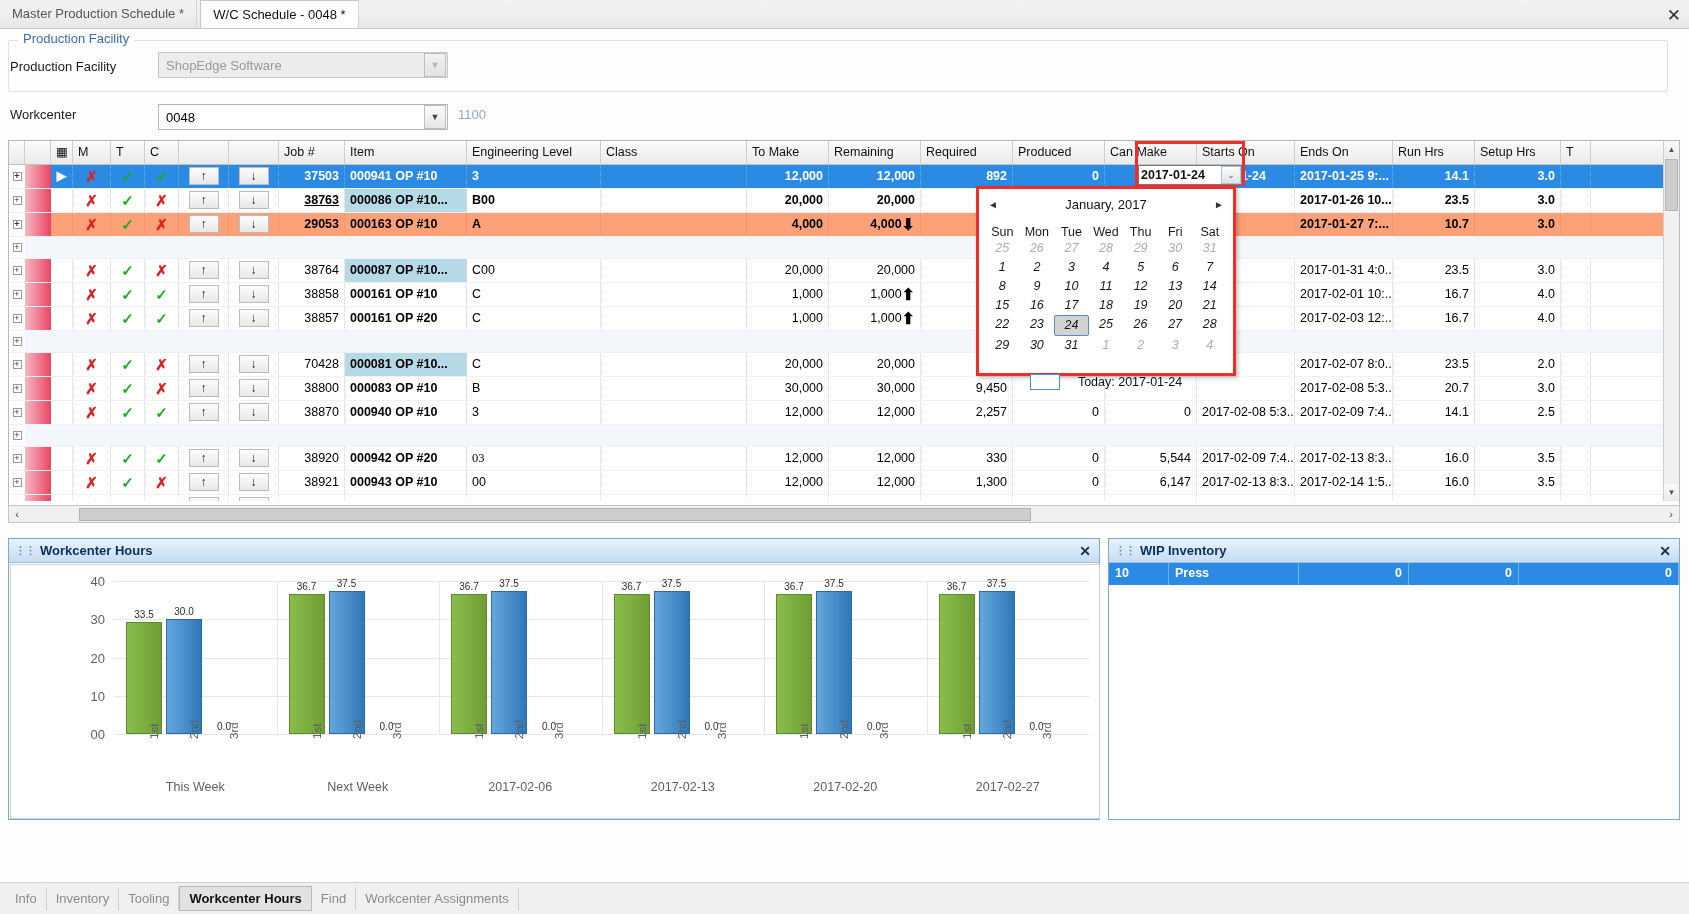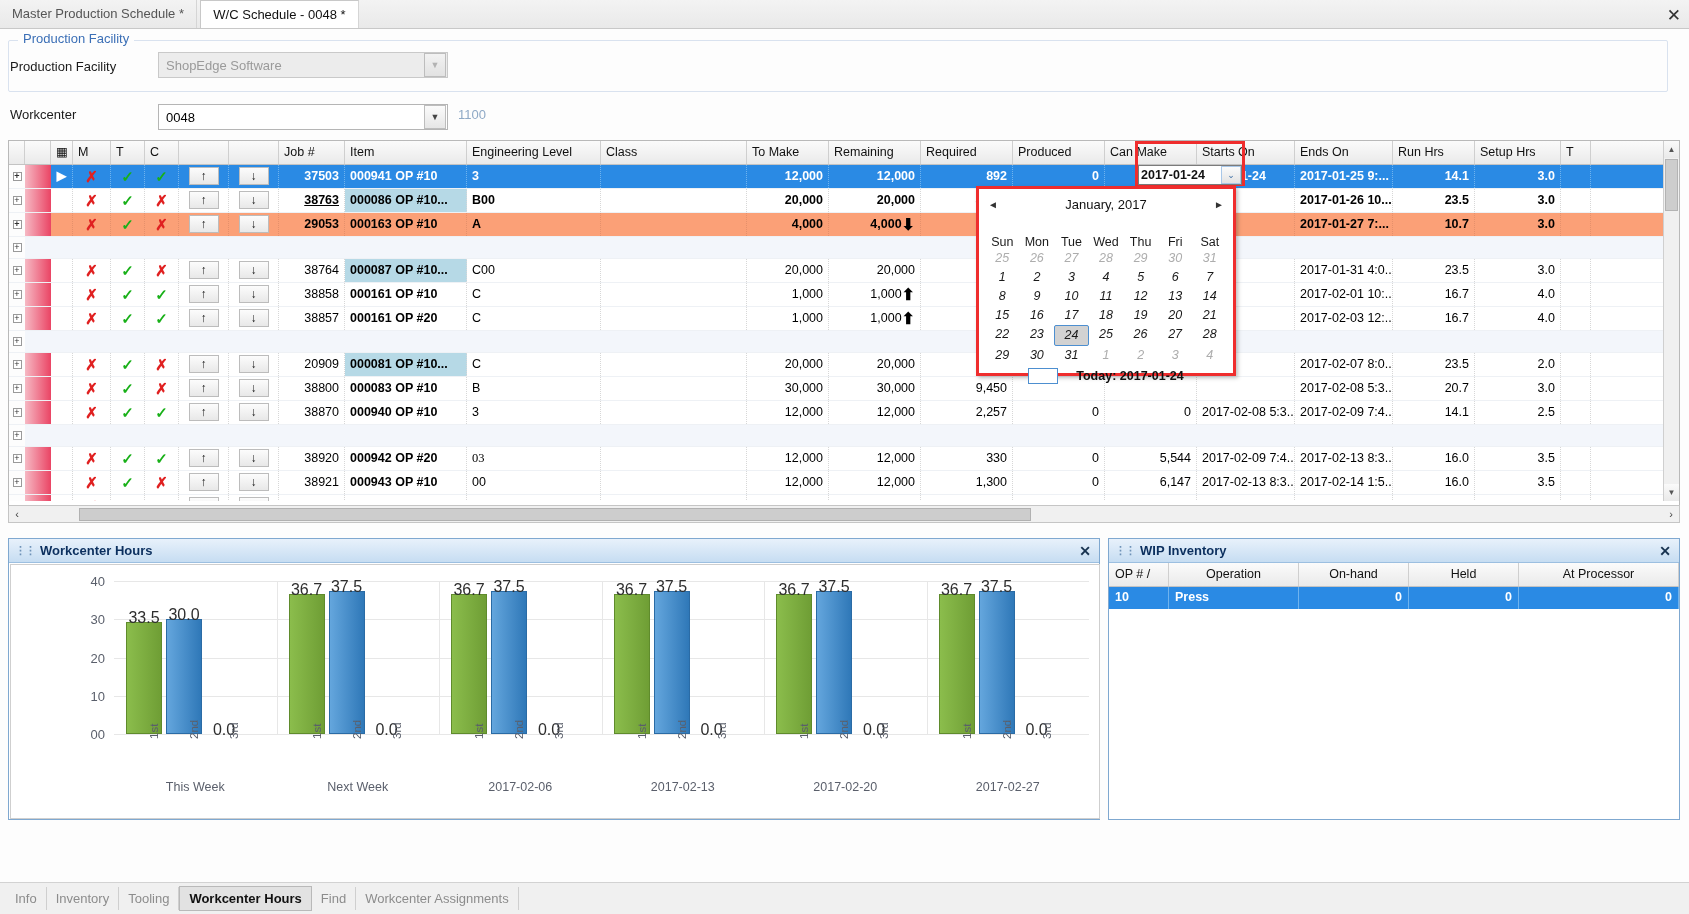--- a/index.html
+++ b/index.html
@@ -114,27 +114,27 @@
 
   
   .cal-outer {
     position: absolute; left: 976px; top: 186px; width: 260px; height: 190px;
     border: 3px solid #ef2d2d; background: #fff; box-shadow: 2px 2px 4px rgba(0,0,0,0.25);
   }
   .cal { width: 100%; height: 100%; padding: 4px 6px; background:#fff; }
   .cal-nav { display:flex; align-items:center; justify-content:space-between; height:22px; }
   .cal-nav .arrowbtn { width:16px; text-align:center; font-size:10px; color:#333; cursor:pointer; }
   .cal-title { flex:1; text-align:center; font-size:13px; color:#111; }
-  .cal-dow { display:flex; margin-top:20px; }
+  .cal-dow { display:flex; margin-top:10px; }
   .cal-dow div { width: 35px; text-align:center; font-size:12.5px; color:#1a1a1a; }
   .cal-week { display:flex;font-style:italic; }
   .cal-week div { width:35px; text-align:center; font-size:12.5px; line-height:19px; color:#1a1a1a; cursor:pointer;}
   .cal-week div.other { color:#adadad; }
   .cal-week div.today { border:1px solid #4d8fd0; background:#d2d2d2; border-radius:2px; font-weight:normal; }
-  .cal-foot { display:flex; align-items:center; justify-content:center; gap:18px; margin-top:3px;font-weight:bold; }
+  .cal-foot { display:flex; align-items:center; justify-content:center; gap:18px; margin-top:19px; }
   .cal-foot .sq { width:30px; height:16px; border:1px solid #4d8fd0; background:#fff; }
   .cal-foot .txt { font-size:12.5px; color:#111; }
 
   
   .starts-highlight {
     position:absolute; left:1135px; top:141px; width:110px; height:45px;
     border: 3px solid #ef2d2d; pointer-events:none;
   }
   .editbox {
     position:absolute; left:1138px; top:165px; width:104px; height:20px;
@@ -158,21 +158,21 @@
 
   .chart-area { position:absolute; left:1px; top:25px; width:1090px; height:255px; background:#fff; border:1px solid #cfcfcf; }
   .plot { position:absolute; left:103px; top:16px; width:975px; height:153px; }
   .plot .gl { position:absolute; left:0; width:100%; height:1px; background:#e7e7e7; }
   .plot .vl { position:absolute; top:0; height:100%; width:1px; background:#e7e7e7; }
   .axis-y { position:absolute; left:0; top:0; width:100px; height:175px; }
   .axis-y div { position:absolute; right:6px; font-size:13px; color:#5a5f6b; transform: translateY(-50%); }
   .bar { position:absolute; bottom:0; width:36px; }
   .bar.green { background: linear-gradient(to right,#8bbd4c,#6f9e35); border:1px solid #5f8b2c; }
   .bar.blue  { background: linear-gradient(to right,#64a6dd,#2f78b8); border:1px solid #2a6ba5; }
-  .bar-lbl { position:absolute; font-size:16px; color:#2e2e2e; transform:translateX(-50%); white-space:nowrap; }
+  .bar-lbl { position:absolute; font-size:10px; color:#2e2e2e; transform:translateX(-50%); white-space:nowrap; }
   .xtick { position:absolute; font-size:11.5px; color:#5a5f6b; transform: rotate(-90deg); transform-origin: left top; white-space:nowrap; }
   .gtick { position:absolute; font-size:12.5px; color:#5a5f6b; transform:translateX(-50%); white-space:nowrap;}
 
   
   .wip-head { display:flex; height:24px; background:linear-gradient(#fbfbfb,#eaeaea); border-bottom:1px solid #c3c3c3; }
   .wip-head div { border-right:1px solid #cfcfcf; line-height:23px; font-size:12.5px; padding:0 6px; color:#111; }
   .wip-row { display:flex; height:22px; background:#2a8ae4; color:#fff; font-weight:bold; }
   .wip-row div { border-right:1px solid #6fb3ee; line-height:21px; font-size:12.5px; padding:0 6px; }
 
   
@@ -485,21 +485,21 @@
           </div>
           <div class="cell cellc" style="width: 34px; flex-basis: 34px;">
             <span class="xmark">✗</span>
           </div>
           <div class="cell " style="width: 50px; flex-basis: 50px;">
             <div class="updn">↑</div>
           </div>
           <div class="cell " style="width: 50px; flex-basis: 50px;">
             <div class="updn">↓</div>
           </div>
-          <div class="cell r" style="width: 66px; flex-basis: 66px;">20909</div>
+          <div class="cell r" style="width: 66px; flex-basis: 66px;">70428</div>
           <div class="cell item-hl" style="width: 122px; flex-basis: 122px; font-weight: bold;">000081 OP #10...</div>
           <div class="cell " style="width: 134px; flex-basis: 134px;">C</div>
           <div class="cell " style="width: 146px; flex-basis: 146px;"></div>
           <div class="cell r" style="width: 82px; flex-basis: 82px;">20,000</div>
           <div class="cell r" style="width: 92px; flex-basis: 92px;">20,000</div>
           <div class="cell r" style="width: 92px; flex-basis: 92px;">5,400</div>
           <div class="cell r" style="width: 92px; flex-basis: 92px;"></div>
           <div class="cell r" style="width: 92px; flex-basis: 92px;"></div>
           <div class="cell " style="width: 98px; flex-basis: 98px;"></div>
           <div class="cell " style="width: 98px; flex-basis: 98px;">2017-02-07 8:0...</div>
@@ -875,27 +875,20 @@
         </div>
     </div>
   </div>
 
   <div class="panel" id="wipInv">
     <div class="panel-cap">
       <span class="grip">⋮⋮</span>
       <span>WIP Inventory</span>
       <span class="x">✕</span>
     </div>
-    <div class="wip-head" id="wipHead">
-        <div style="width: 60px; text-align: left;">OP #   /</div>
-        <div style="width: 130px; text-align: center;">Operation</div>
-        <div style="width: 110px; text-align: center;">On-hand</div>
-        <div style="width: 110px; text-align: center;">Held</div>
-        <div style="width: 160px; text-align: center;">At Processor</div>
-      </div>
     <div id="wipBody">
         <div class="wip-row">
           <div style="width: 60px; text-align: left;">10</div>
           <div style="width: 130px; text-align: left;">Press</div>
           <div style="width: 110px; text-align: right;">0</div>
           <div style="width: 110px; text-align: right;">0</div>
           <div style="width: 160px; text-align: right;">0</div>
         </div>
       </div>
   </div>

